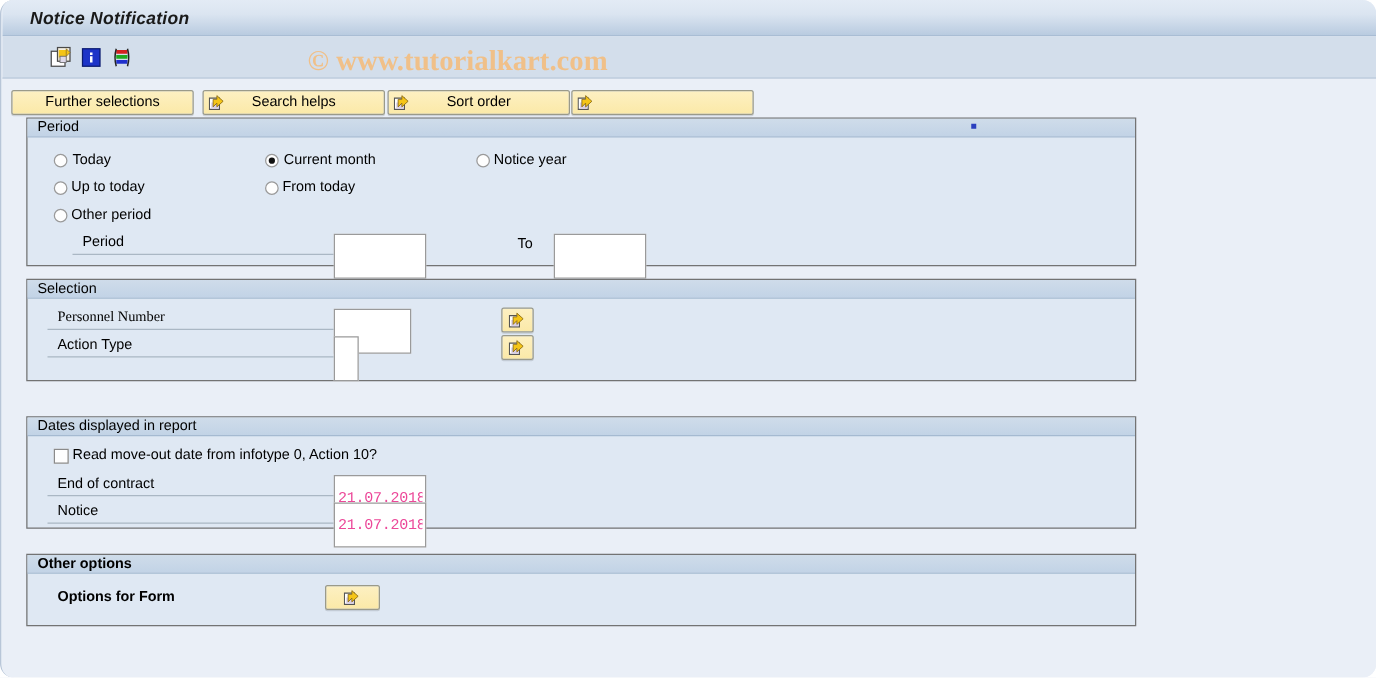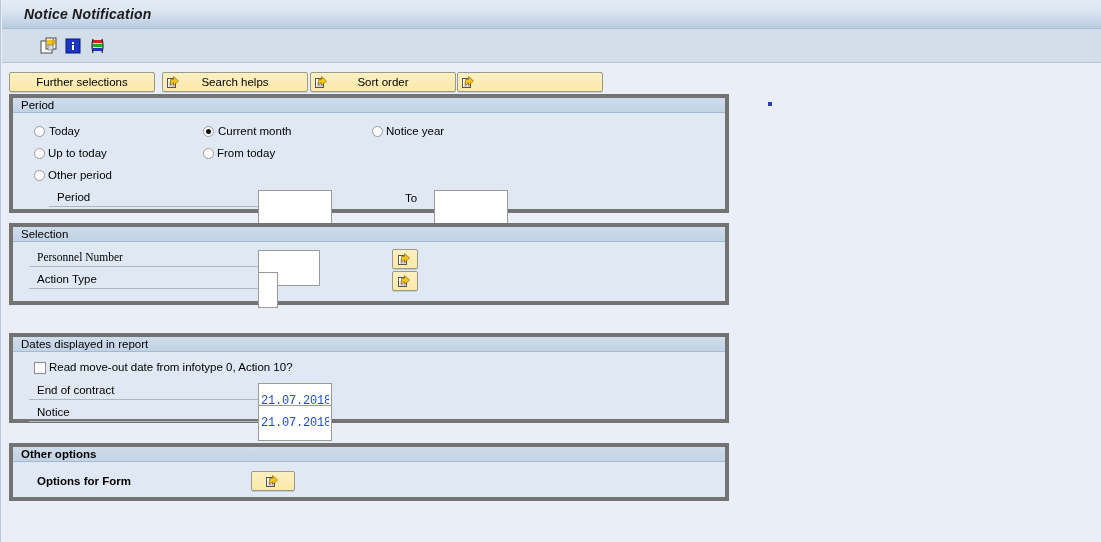--- a/index.html
+++ b/index.html
@@ -14,20 +14,21 @@
     -webkit-font-smoothing: none;
   }
   .app {
     position: relative;
     width: 1101px;
     height: 542px;
     background: #eaeff7;
     overflow: hidden;
     box-sizing: border-box;
     border-left: 1px solid #b8c6d8;
+    border-radius: 11px;
   }
 
   
   .titlebar {
     position: absolute;
     left: 1px; top: 0;
     width: 1100px; height: 29px;
     background: linear-gradient(to bottom, #e3ebf5 0%, #dbe5f1 40%, #b9cbe0 100%);
     border-bottom: 1px solid #a9bdd4;
     box-sizing: border-box;
@@ -113,24 +114,24 @@
 
   .arr-ico {
     position: absolute;
     left: 4px; top: 2px;
     width: 15px; height: 14px;
   }
 
   
   .group {
     position: absolute;
-    left: 7px;
-    width: 720px;
+    left: 19px;
+    width: 888px;
     background: #dfe8f3;
-    border: 4px solid #737373;
+    border: 1px solid #737373;
     box-sizing: border-box;
   }
   .group-header {
     position: relative;
     height: 15px;
     background: linear-gradient(to bottom, #cfdcea 0%, #c2d3e6 100%);
     border-bottom: 1px solid #a5bad1;
     box-sizing: border-box;
   }
   .group-header .gtitle {
@@ -200,21 +201,21 @@
   
   .inp {
     position: absolute;
     background: #ffffff;
     border: 1px solid #9a9a9a;
     box-sizing: border-box;
     height: 18px;
     font-family: "Liberation Sans", sans-serif;
     font-size: 11.5px;
     padding: 17px 2px;
-    color: #1d4ed8;
+    color: #ec4899;
     outline: none;
   }
   .inp.mono {
     font-family: "Liberation Mono", monospace;
     font-size: 12px;
     letter-spacing: -0.2px;
   }
 
   
   .cbx {
@@ -281,20 +282,21 @@
       <svg width="18" height="18" viewBox="0 0 18 18">
         <rect x="5" y="3" width="9" height="3" fill="#d32020"></rect>
         <rect x="5" y="7" width="9" height="3" fill="#1fa81f"></rect>
         <rect x="5" y="11" width="9" height="3" fill="#2030cc"></rect>
         <path d="M5 2 q-2 7 0 14" fill="none" stroke="#222" stroke-width="1.2"></path>
         <path d="M14 2 q2 7 0 14" fill="none" stroke="#222" stroke-width="1.2"></path>
       </svg>
     </span>
   </div>
 
+  <div class="watermark">© www.tutorialkart.com</div>
 
   <div class="content">
 
     <div class="selbtn-row">
 
       <div class="selbtn b1">
         <span class="lbl">Further selections</span>
       </div>
 
       <div class="selbtn b2">

